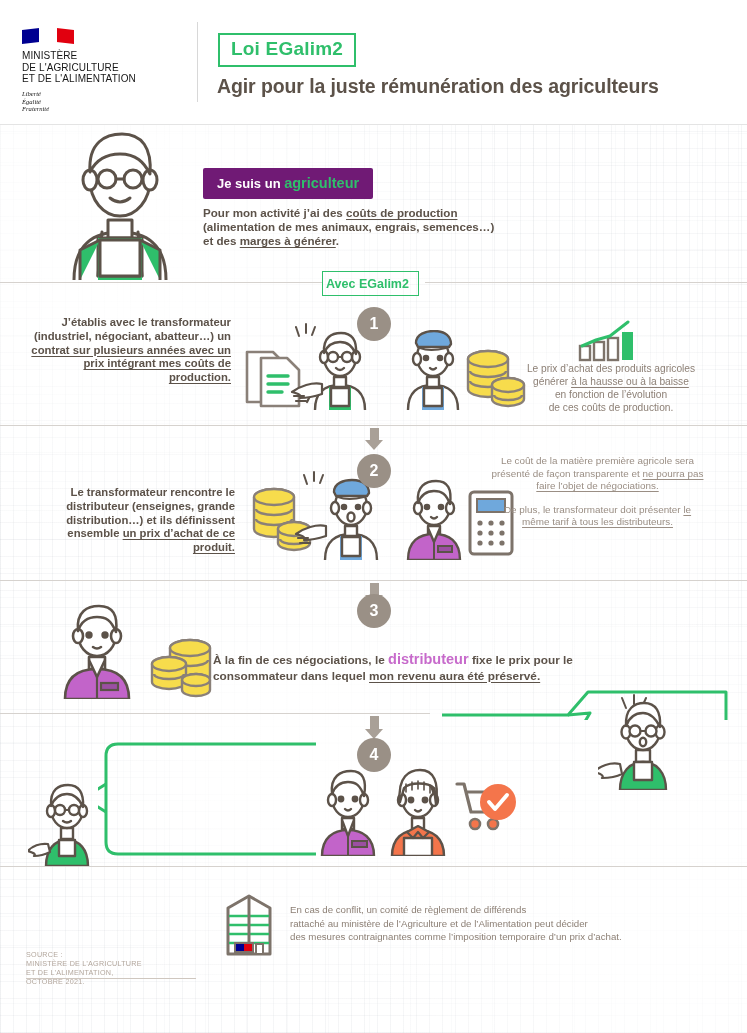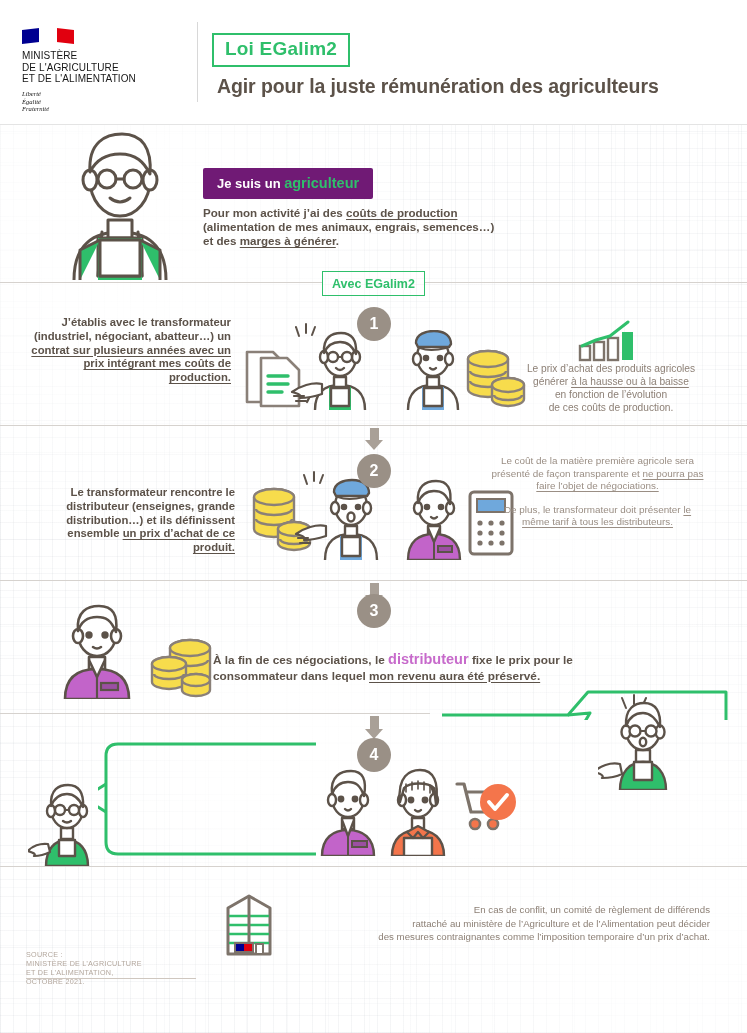--- a/index.html
+++ b/index.html
@@ -37,40 +37,40 @@
   
   .header{position:absolute;left:0;top:0;width:747px;height:125px;background:#fff;z-index:5;}
   .ministry{position:absolute;left:22px;top:28px;width:160px;}
   .flag{width:52px;height:16px;display:flex;margin-bottom:6px;}
   .flag .b{flex:1;background:#000091;clip-path:polygon(0 12%,100% 0,100% 88%,0 100%);}
   .flag .w{flex:1;background:#fff;}
   .flag .r{flex:1;background:#E1000F;clip-path:polygon(0 0,100% 12%,100% 100%,0 88%);}
   .ministry .mtitle{font-size:10px;font-weight:normal;line-height:11.6px;color:#161616;letter-spacing:.1px;}
   .devise{margin-top:5px;font-family:"Liberation Serif",serif;font-style:italic;font-size:6.6px;line-height:7.8px;color:#161616;}
   .hsep{position:absolute;left:197px;top:22px;width:1px;height:80px;background:#d8d8d8;}
-  .lawbox{position:absolute;left:212px;top:33px;border:2px solid #2FBF6B;padding:3px 11px 5px 11px;}
+  .lawbox{position:absolute;left:218px;top:33px;border:2px solid #2FBF6B;padding:3px 11px 5px 11px;}
   .lawbox span{font-size:19px;color:#2FBF6B;font-weight:600;letter-spacing:.2px;}
   .htitle{position:absolute;left:217px;top:75px;font-size:19.5px;font-weight:bold;color:#5c5249;letter-spacing:-.1px;}
   .headrule{position:absolute;left:0;top:124px;width:747px;height:1px;background:#e4e4e4;z-index:6;}
 
   
   .abs{position:absolute;z-index:3;}
   .rule{position:absolute;height:1px;background:#d6d2ce;z-index:2;}
   .ul{text-decoration:underline;text-underline-offset:2px;}
 
   
   .badge{
     position:absolute;left:203px;top:168px;background:#701a75;
     padding:6px 14px 7px 14px;border-radius:2px;z-index:4;
   }
   .badge .a{font-size:13px;font-weight:bold;color:#fff;}
   .badge .b2{font-size:14.5px;font-weight:bold;color:#2FBF6B;}
   .intro{position:absolute;left:203px;top:206px;font-size:11.6px;font-weight:bold;line-height:14.2px;z-index:4;}
 
-  .avecbox{position:absolute;left:322px;top:271px;border:1.6px solid #2FBF6B;padding:2px 9px 3px 9px;z-index:4;background:transparent;}
+  .avecbox{position:absolute;left:322px;top:271px;border:1.6px solid #2FBF6B;padding:2px 9px 3px 3px;z-index:4;background:transparent;}
   .avecbox span{font-size:12.5px;color:#2FBF6B;font-weight:600;}
   .avecrule-l{left:0;top:282px;width:322px;}
   .avecrule-r{left:425px;top:282px;width:322px;}
 
   
   .stepnum{
     position:absolute;width:34px;height:34px;border-radius:50%;
     background:#9a9086;color:#fff;font-size:16px;font-weight:600;
     display:flex;align-items:center;justify-content:center;z-index:6;
   }
@@ -81,21 +81,21 @@
 
   
   .b1-left{position:absolute;left:26px;top:316px;width:205px;text-align:right;font-size:11.3px;font-weight:bold;line-height:13.8px;z-index:4;}
   .b1-right{position:absolute;left:497px;top:362px;width:228px;text-align:center;font-size:10.2px;line-height:13px;color:#8d8076;z-index:4;}
   .b2-left{position:absolute;left:26px;top:486px;width:209px;text-align:right;font-size:11.3px;font-weight:bold;line-height:13.8px;z-index:4;}
   .b2-right{position:absolute;left:490px;top:455px;width:215px;text-align:center;font-size:9.9px;line-height:12.6px;color:#9a8e84;z-index:4;}
   .b3{position:absolute;left:213px;top:652px;width:430px;font-size:11.8px;font-weight:bold;line-height:15.5px;z-index:4;}
   .b3 .hl{color:#C76ACB;font-size:14.5px;font-weight:bold;}
   .b4{position:absolute;left:140px;top:786px;width:152px;text-align:right;font-size:9.8px;line-height:13px;color:#a89e95;z-index:6;}
   .b4 .hl{color:#F4754B;font-size:14.5px;font-weight:bold;}
-  .bfoot{position:absolute;left:290px;top:903px;width:420px;font-size:9.7px;line-height:13.5px;color:#8d8076;z-index:4;text-align:right;}
+  .bfoot{position:absolute;left:290px;top:903px;width:420px;font-size:9.7px;line-height:13.5px;color:#8d8076;z-index:4;}
 
   .source{position:absolute;left:26px;top:950px;font-size:7.2px;line-height:9px;color:#b3a79d;letter-spacing:.25px;z-index:4;}
 
   
   .r1{left:0;top:425px;width:747px;}
   .r2{left:0;top:580px;width:747px;}
   .r3{left:0;top:713px;width:430px;}
   .r4{left:0;top:866px;width:747px;}
   .r5{left:26px;top:978px;width:170px;background:#cfc7bf;}
 </style>

